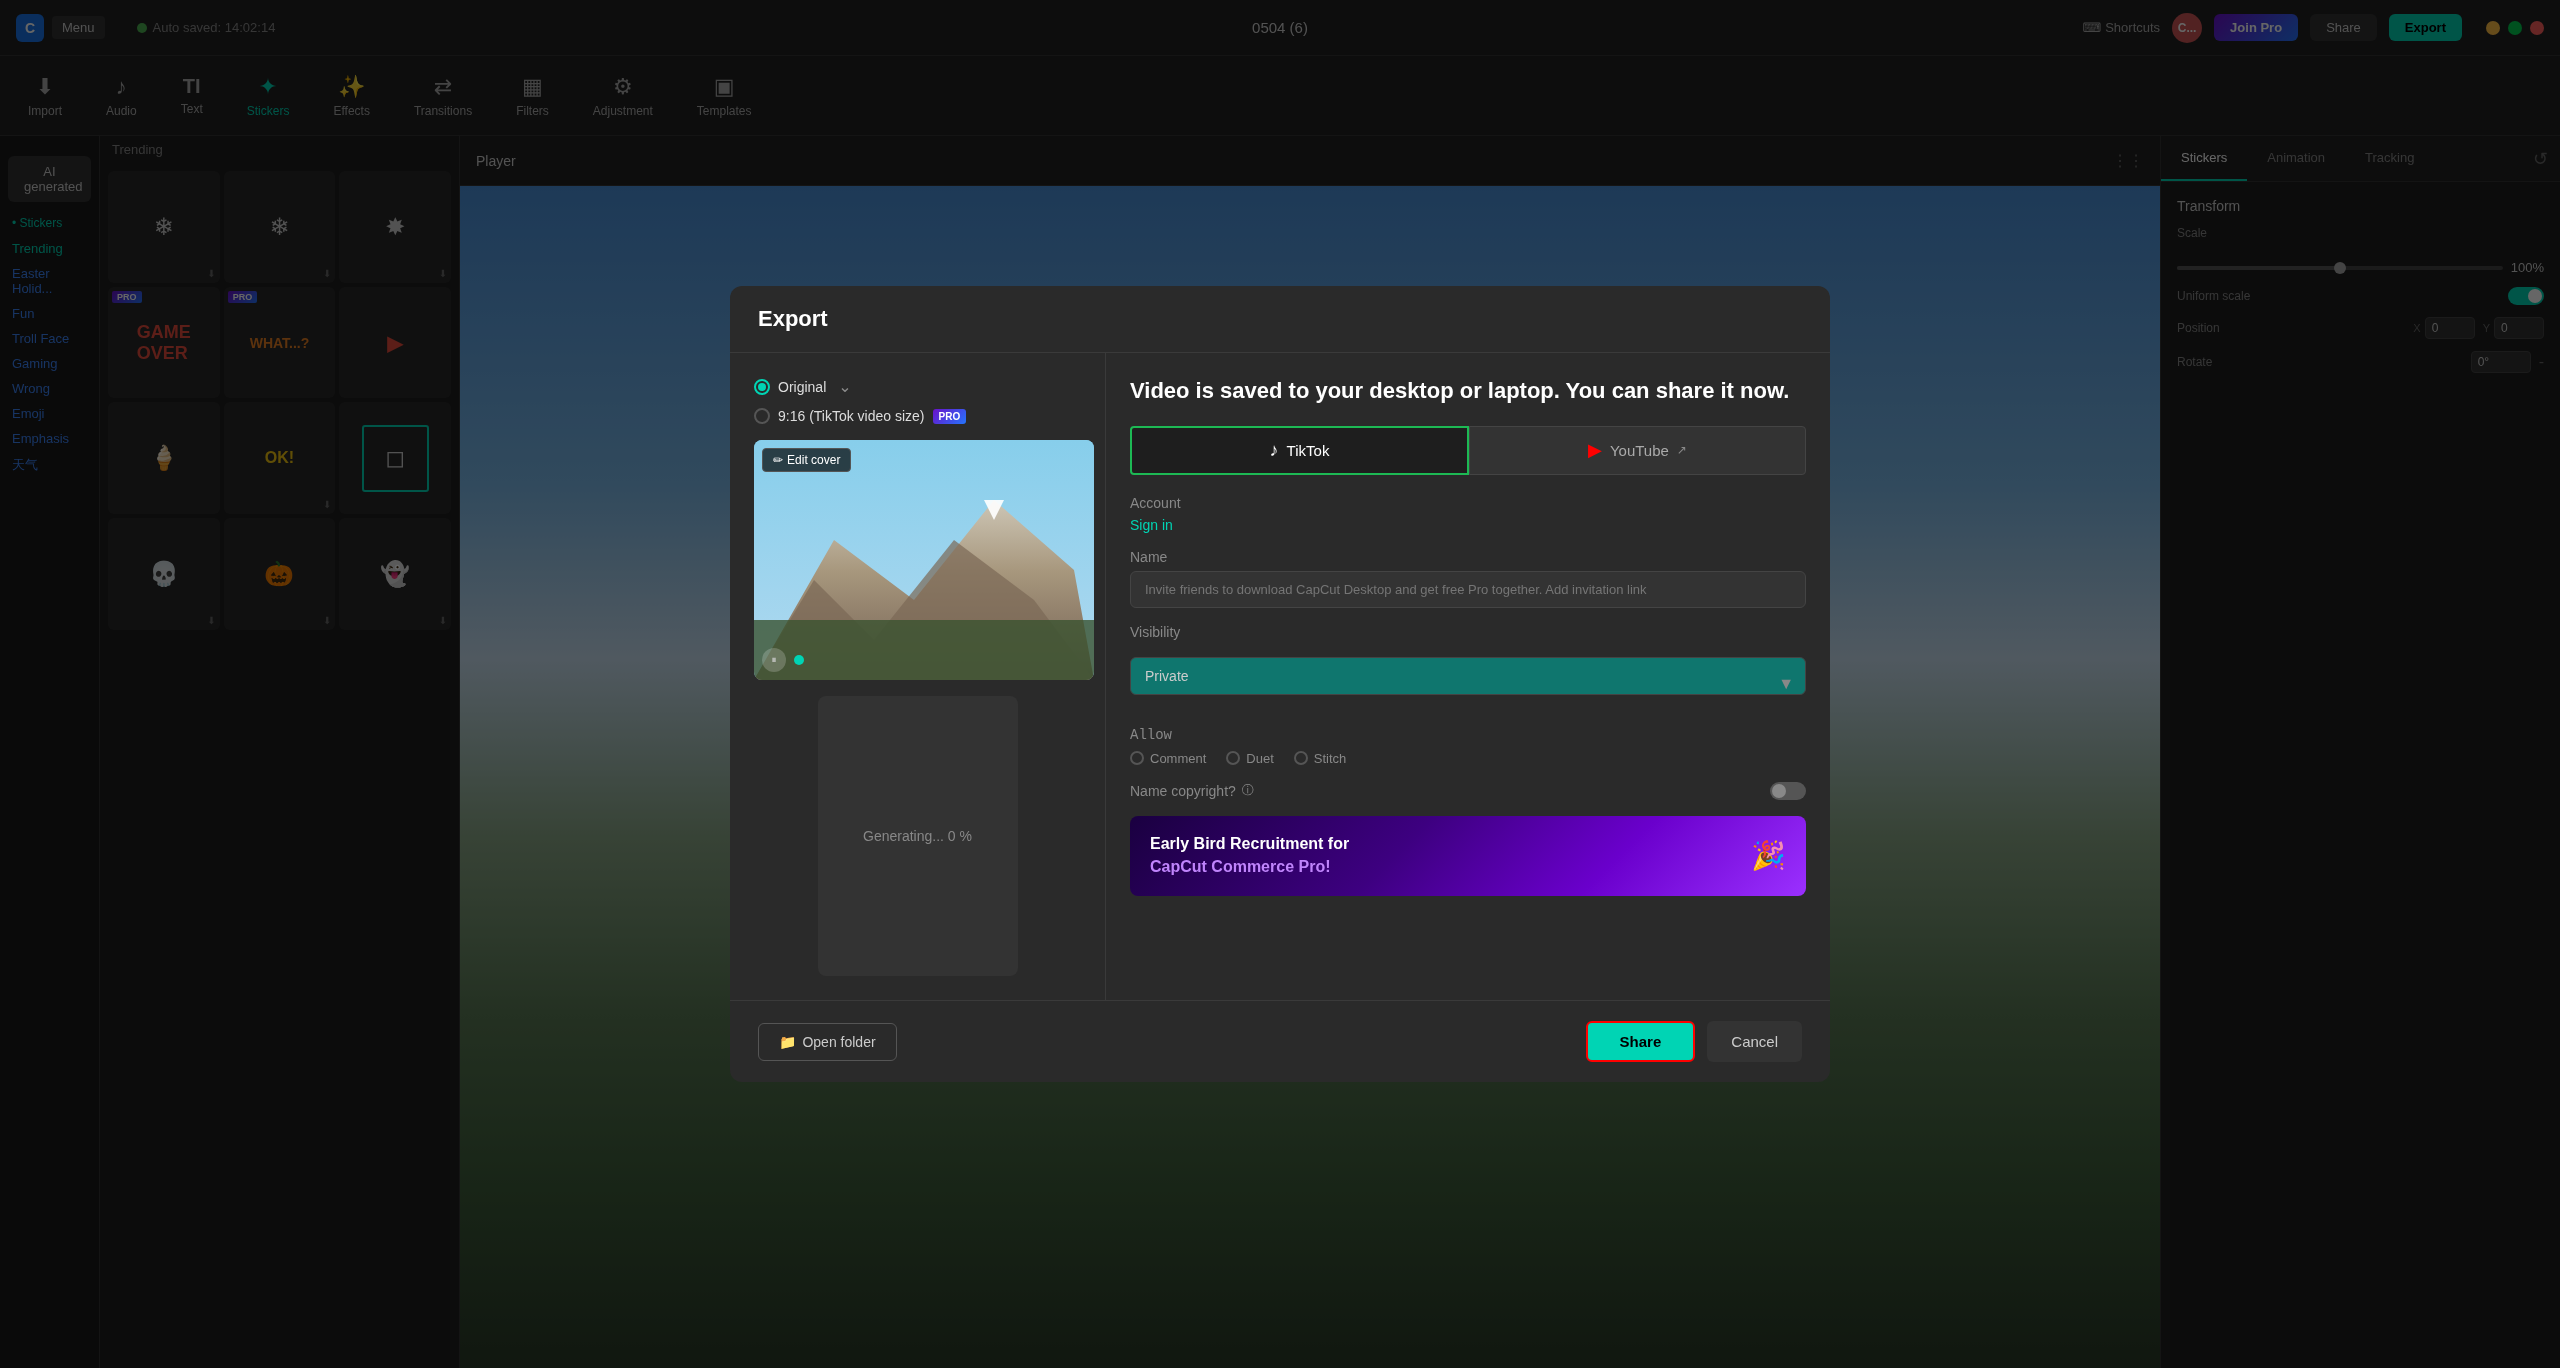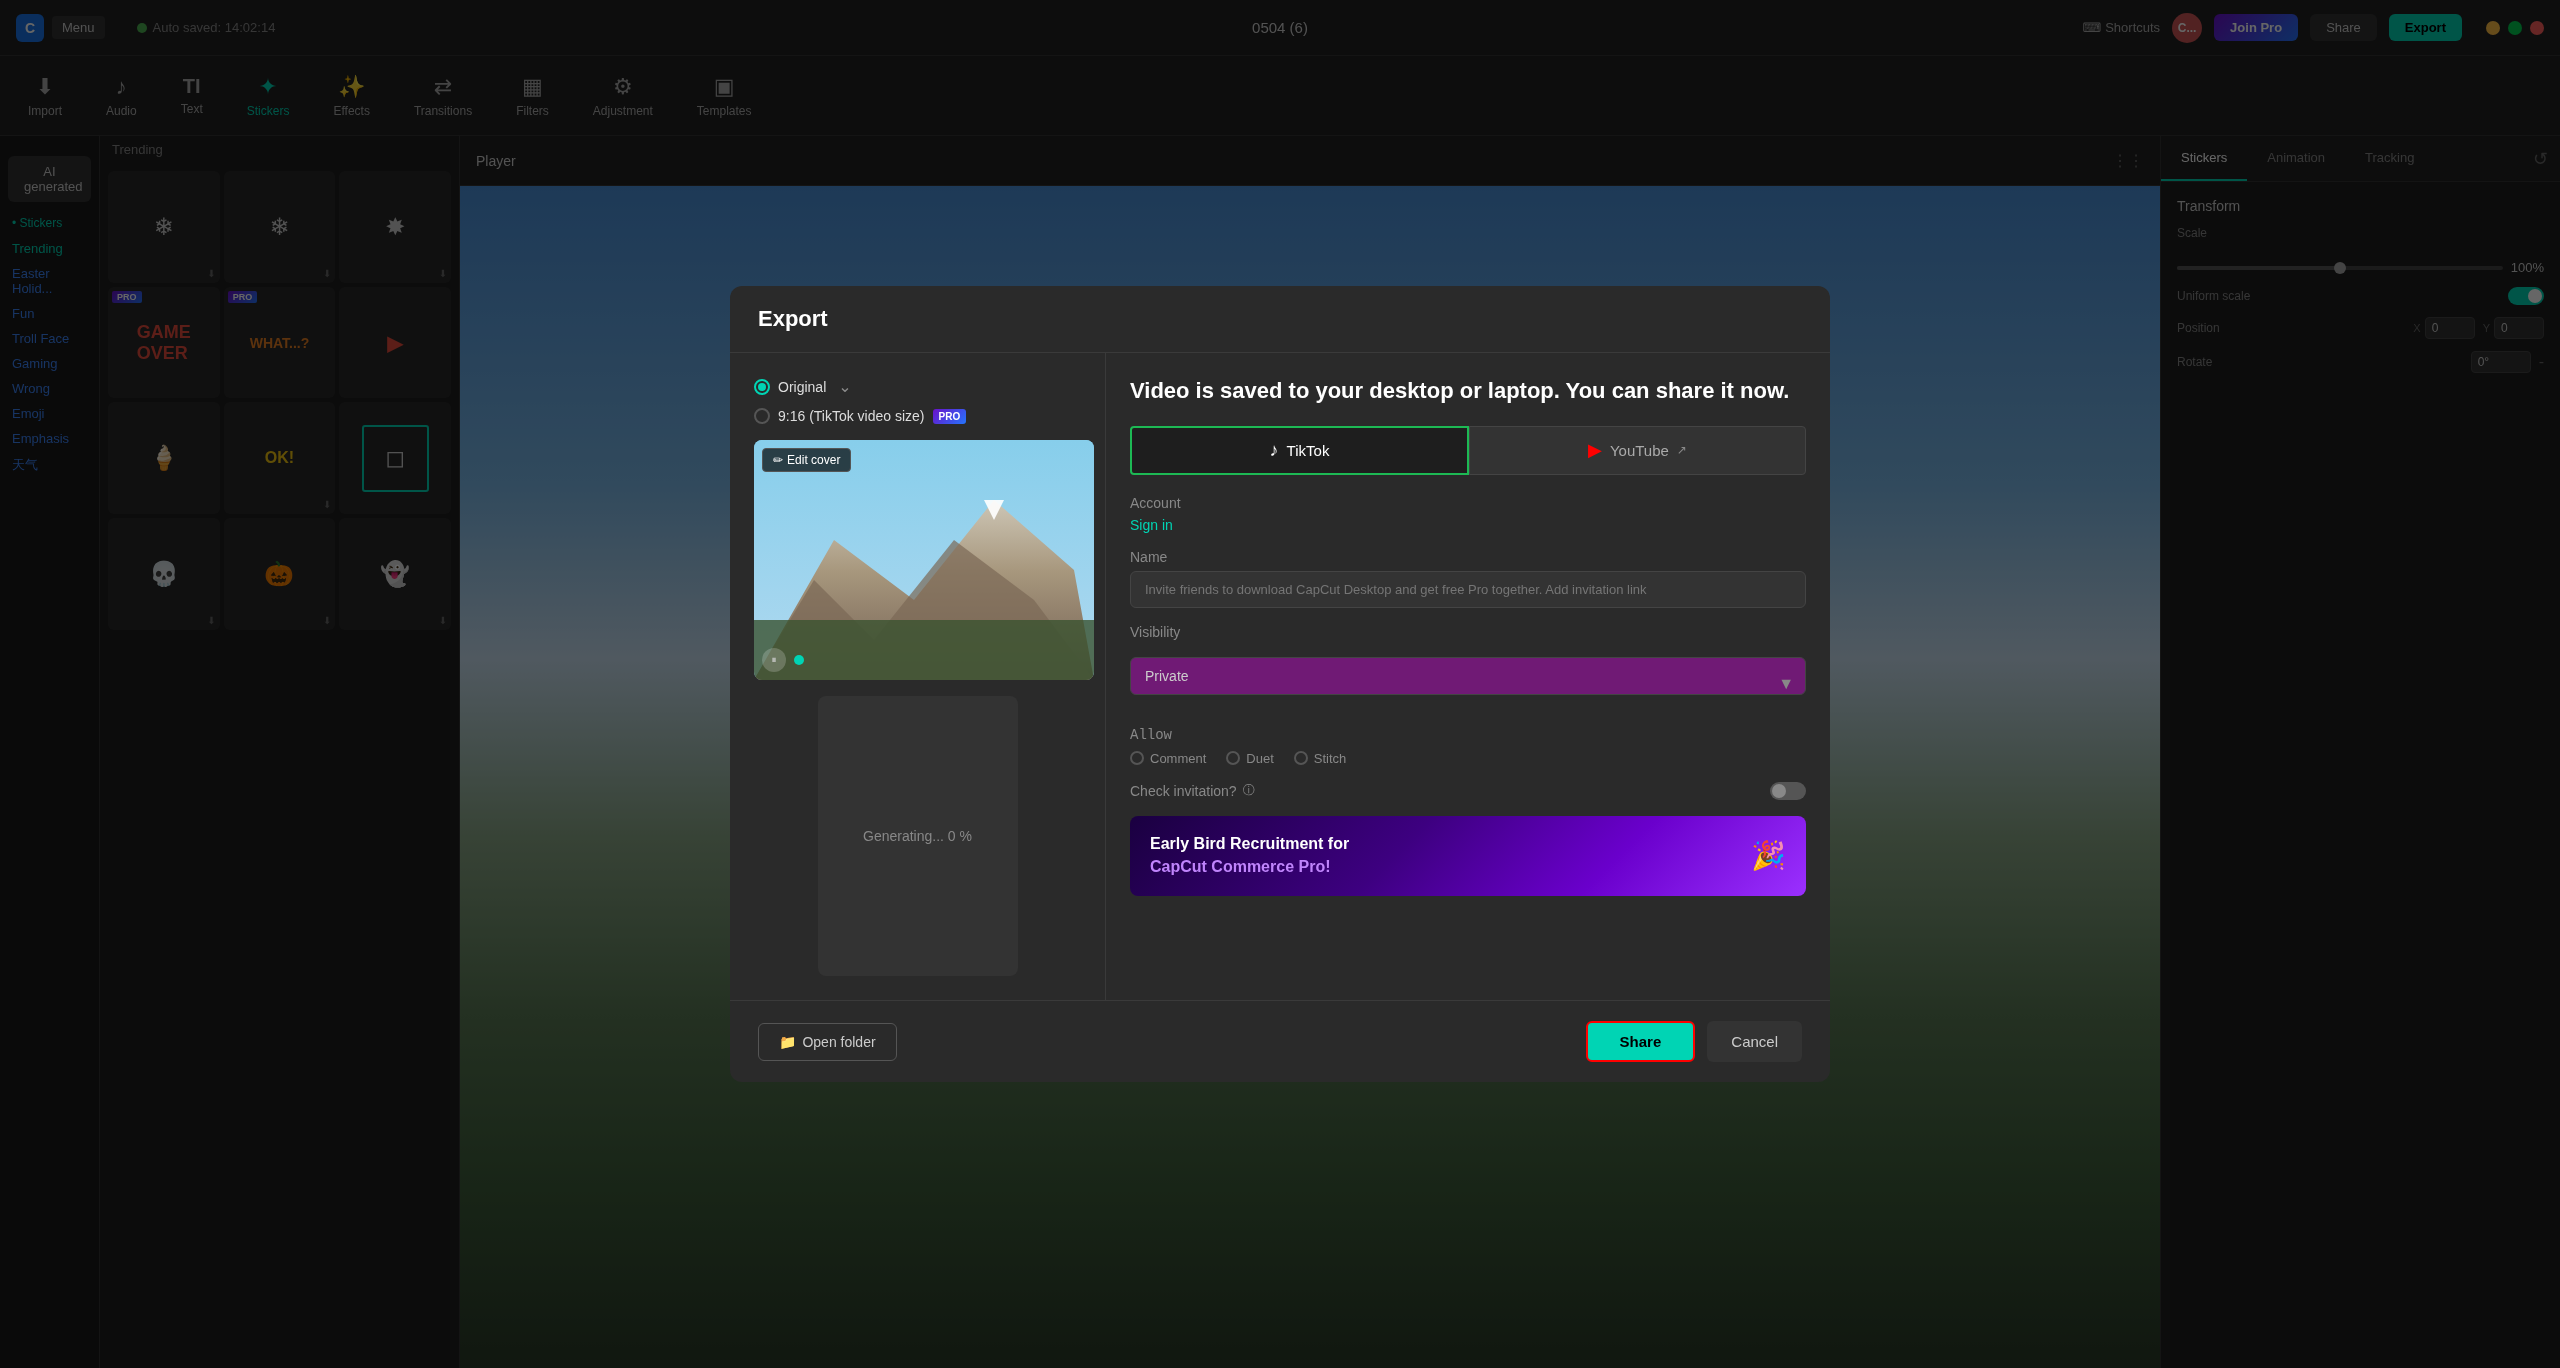--- a/index.html
+++ b/index.html
@@ -466,21 +466,21 @@
       border: 1px solid #444;
       border-radius: 6px;
       padding: 10px 14px;
       color: #888;
       font-size: 13px;
       margin-bottom: 16px;
       outline: none;
     }
     .visibility-select {
       width: 100%;
-      background: #701a75;
+      background: #0f766e;
       border: 1px solid #444;
       border-radius: 6px;
       padding: 10px 14px;
       color: #ccc;
       font-size: 14px;
       margin-bottom: 16px;
       cursor: pointer;
       appearance: none;
       outline: none;
     }
@@ -958,21 +958,21 @@
             <div class="allow-option">
               <div class="allow-checkbox"></div>
               <span>Stitch</span>
             </div>
           </div>
         </div>
 
         
         <div class="copyright-row">
           <div class="copyright-label">
-            <span>Check invitation?</span>
+            <span>Name copyright?</span>
             <span style="color:#888;font-size:12px">ⓘ</span>
           </div>
           <div class="toggle-switch">
             <div class="knob"></div>
           </div>
         </div>
 
         
         <div class="promo-banner">
           <div>

